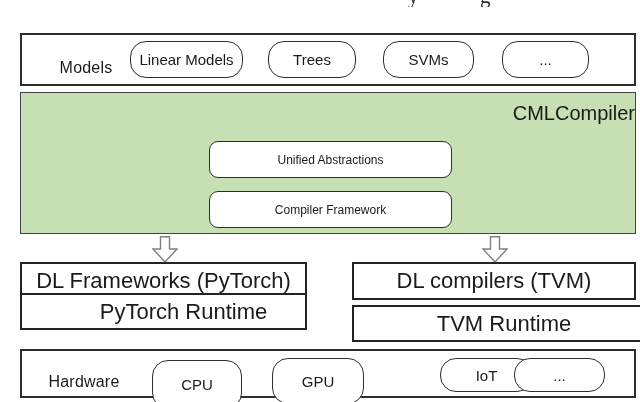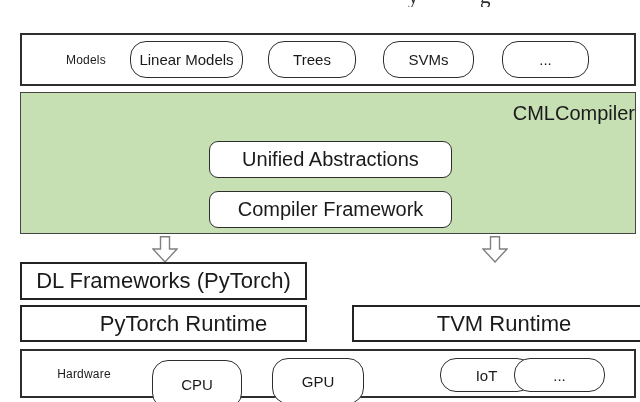--- a/index.html
+++ b/index.html
@@ -8,60 +8,60 @@
     font-family:"Liberation Sans",sans-serif;color:#1a1a1a;overflow:hidden;
   }
   
   .crop-strip{position:absolute;left:400px;top:0;width:130px;height:7px;overflow:hidden;}
   .crop-strip span{position:absolute;top:-16px;font-size:21px;font-family:"Liberation Serif",serif;color:#2b2b2b;}
   .frag1{left:8px;}
   .frag2{left:80px;}
 
   .lbox{position:absolute;background:#ffffff;border:2px solid #2e2e2e;box-sizing:border-box;}
   .layer-label{
-    position:absolute;top:0;height:100%;display:flex;align-items:center;justify-content:center;
-    font-size:12px;letter-spacing:0.2px;
+    position:absolute;top:8px;height:100%;display:flex;align-items:center;justify-content:center;
+    font-size:16px;letter-spacing:0.2px;
   }
   .chip{
     position:absolute;background:#ffffff;border:1.5px solid #2e2e2e;border-radius:16px;
     box-sizing:border-box;display:flex;align-items:center;justify-content:center;font-size:15px;
   }
 
   
   .models{left:20px;top:33px;width:616px;height:53px;}
   .models .layer-label{left:18px;width:92px;}
   .chip-linear{left:108px;top:6px;width:113px;height:37px;}
   .chip-trees{left:246px;top:6px;width:88px;height:37px;}
   .chip-svms{left:361px;top:6px;width:91px;height:37px;}
   .chip-mdots{left:480px;top:6px;width:87px;height:37px;}
 
   
   .compiler{left:20px;top:92px;width:616px;height:142px;background:#c6e0b4;border:1.6px solid #454545;}
   .compiler-title{position:absolute;left:0;top:9px;width:100%;text-align:right;font-size:20px;}
   .inner-box{
     position:absolute;left:188px;width:243px;height:37px;background:#ffffff;
     border:1.5px solid #2e2e2e;border-radius:9px;box-sizing:border-box;
-    display:flex;align-items:center;justify-content:center;font-size:20px;
+    display:flex;align-items:center;justify-content:center;font-size:12px;
   }
   .inner-unified{top:48px;}
   .inner-framework{top:98px;}
 
   
   .arrow{position:absolute;top:236px;width:26px;height:27px;}
   .arrow-left{left:152px;}
   .arrow-right{left:482px;}
 
   
   .rowbox{
     position:absolute;background:#ffffff;border:2px solid #232323;box-sizing:border-box;
     display:flex;align-items:center;justify-content:center;font-size:22px;
   }
   .dlf{left:20px;top:262px;width:287px;height:38px;}
   .dlc{left:352px;top:262px;width:284px;height:38px;}
-  .pyrt{left:20px;top:305px;width:287px;height:37px;padding-left:40px;}
+  .pyrt{left:20px;top:293px;width:287px;height:37px;padding-left:40px;}
   .tvmrt{left:352px;top:305px;width:304px;height:37px;}
 
   
   .hardware{left:20px;top:349px;width:616px;height:49px;}
   .hardware .layer-label{left:12px;width:100px;}
   .chip-cpu{left:130px;top:9px;width:90px;height:49px;}
   .chip-gpu{left:250px;top:7px;width:92px;height:46px;}
   .chip-iot{left:370px;top:7px;width:93px;height:34px;margin-left:48px;}
   .chip-hdots{left:492px;top:7px;width:91px;height:34px;}
 </style>
@@ -90,20 +90,21 @@
   </div>
 
   <svg class="arrow arrow-left" viewBox="0 0 26 27">
     <path d="M8.5 0.75 h9 v12.25 h7.5 L13 26 L1 13 h7.5 Z" fill="#ffffff" stroke="#808080" stroke-width="1.4"></path>
   </svg>
   <svg class="arrow arrow-right" viewBox="0 0 26 27">
     <path d="M8.5 0.75 h9 v12.25 h7.5 L13 26 L1 13 h7.5 Z" fill="#ffffff" stroke="#808080" stroke-width="1.4"></path>
   </svg>
 
   <div class="rowbox dlf">DL Frameworks (PyTorch)</div>
+  <div class="rowbox dlc">DL compilers (TVM)</div>
 
   <div class="rowbox pyrt">PyTorch Runtime</div>
   <div class="rowbox tvmrt">TVM Runtime</div>
 
   <div class="lbox hardware">
     <span class="layer-label">Hardware</span>
     <div class="chip chip-cpu">CPU</div>
     <div class="chip chip-gpu">GPU</div>
     <div class="chip chip-iot">IoT</div>
     <div class="chip chip-hdots">...</div>

